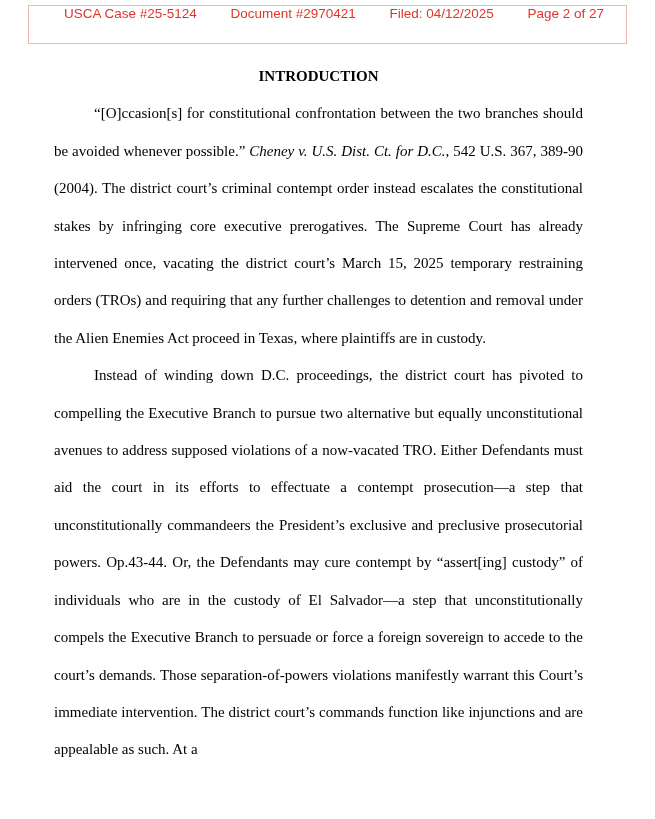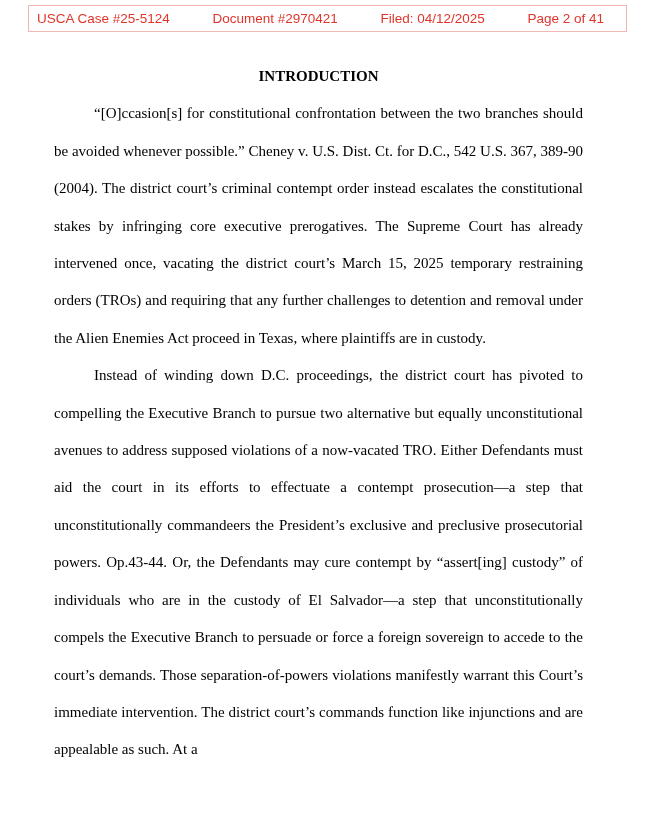--- a/index.html
+++ b/index.html
@@ -13,26 +13,25 @@
     height: 819px;
     background: var(--page-bg, #ffffff);
     overflow: hidden;
     font-family: "Liberation Serif", serif;
   }
   .header-box {
     position: absolute;
     top: 5px;
     left: 28px;
     right: 28px;
-    height: 27px;
+    height: 39px;
     border: 1px solid var(--header-border, #f0b6b2);
     display: flex;
-    align-items: center;
     justify-content: space-between;
-    padding: 0 22px 0 8px;
+    padding: 0 22px 0 35px;
     box-sizing: border-box;
     font-family: "Liberation Sans", sans-serif;
     font-size: 13.5px;
     color: var(--header-red, #e0352b);
     white-space: nowrap;
   }
   .doc-body {
     position: absolute;
     top: 58px;
     left: 54px;
@@ -45,32 +44,33 @@
   .doc-title {
     text-align: center;
     font-weight: bold;
     text-indent: 0;
   }
   .doc-body p {
     margin: 0;
     text-indent: 40px;
   }
   .italic {
+    font-style: italic;
   }
 </style>
 </head>
 <body>
 
 <div class="page">
 
   <div class="header-box">
     <span>USCA Case #25-5124</span>
     <span>Document #2970421</span>
     <span>Filed: 04/12/2025</span>
-    <span>Page 2 of 41</span>
+    <span>Page 2 of 27</span>
   </div>
 
   <div class="doc-body">
     <div class="doc-title">INTRODUCTION</div>
     <p><span>“[O]ccasion[s] for constitutional confrontation between the two branches should be avoided whenever possible.”  </span><span class="italic">Cheney v. U.S. Dist. Ct. for D.C.</span><span>, 542 U.S. 367, 389-90 (2004).  The district court’s criminal contempt order instead escalates the constitutional stakes by infringing core executive prerogatives.  The Supreme Court has already intervened once, vacating the district court’s March 15, 2025 temporary restraining orders (TROs) and requiring that any further challenges to detention and removal under the Alien Enemies Act proceed in Texas, where plaintiffs are in custody.</span></p>
     <p><span>Instead of winding down D.C. proceedings, the district court has pivoted to compelling the Executive Branch to pursue two alternative but equally unconstitutional avenues to address supposed violations of a now-vacated TRO.  Either Defendants must aid the court in its efforts to effectuate a contempt prosecution—a step that unconstitutionally commandeers the President’s exclusive and preclusive prosecutorial powers.  Op.43-44.  Or, the Defendants may cure contempt by “assert[ing] custody” of individuals who are in the custody of El Salvador—a step that unconstitutionally compels the Executive Branch to persuade or force a foreign sovereign to accede to the court’s demands.  Those separation-of-powers violations manifestly warrant this Court’s immediate intervention.  The district court’s commands function like injunctions and are appealable as such.  At a</span></p>
   </div>
 
 </div>
 

